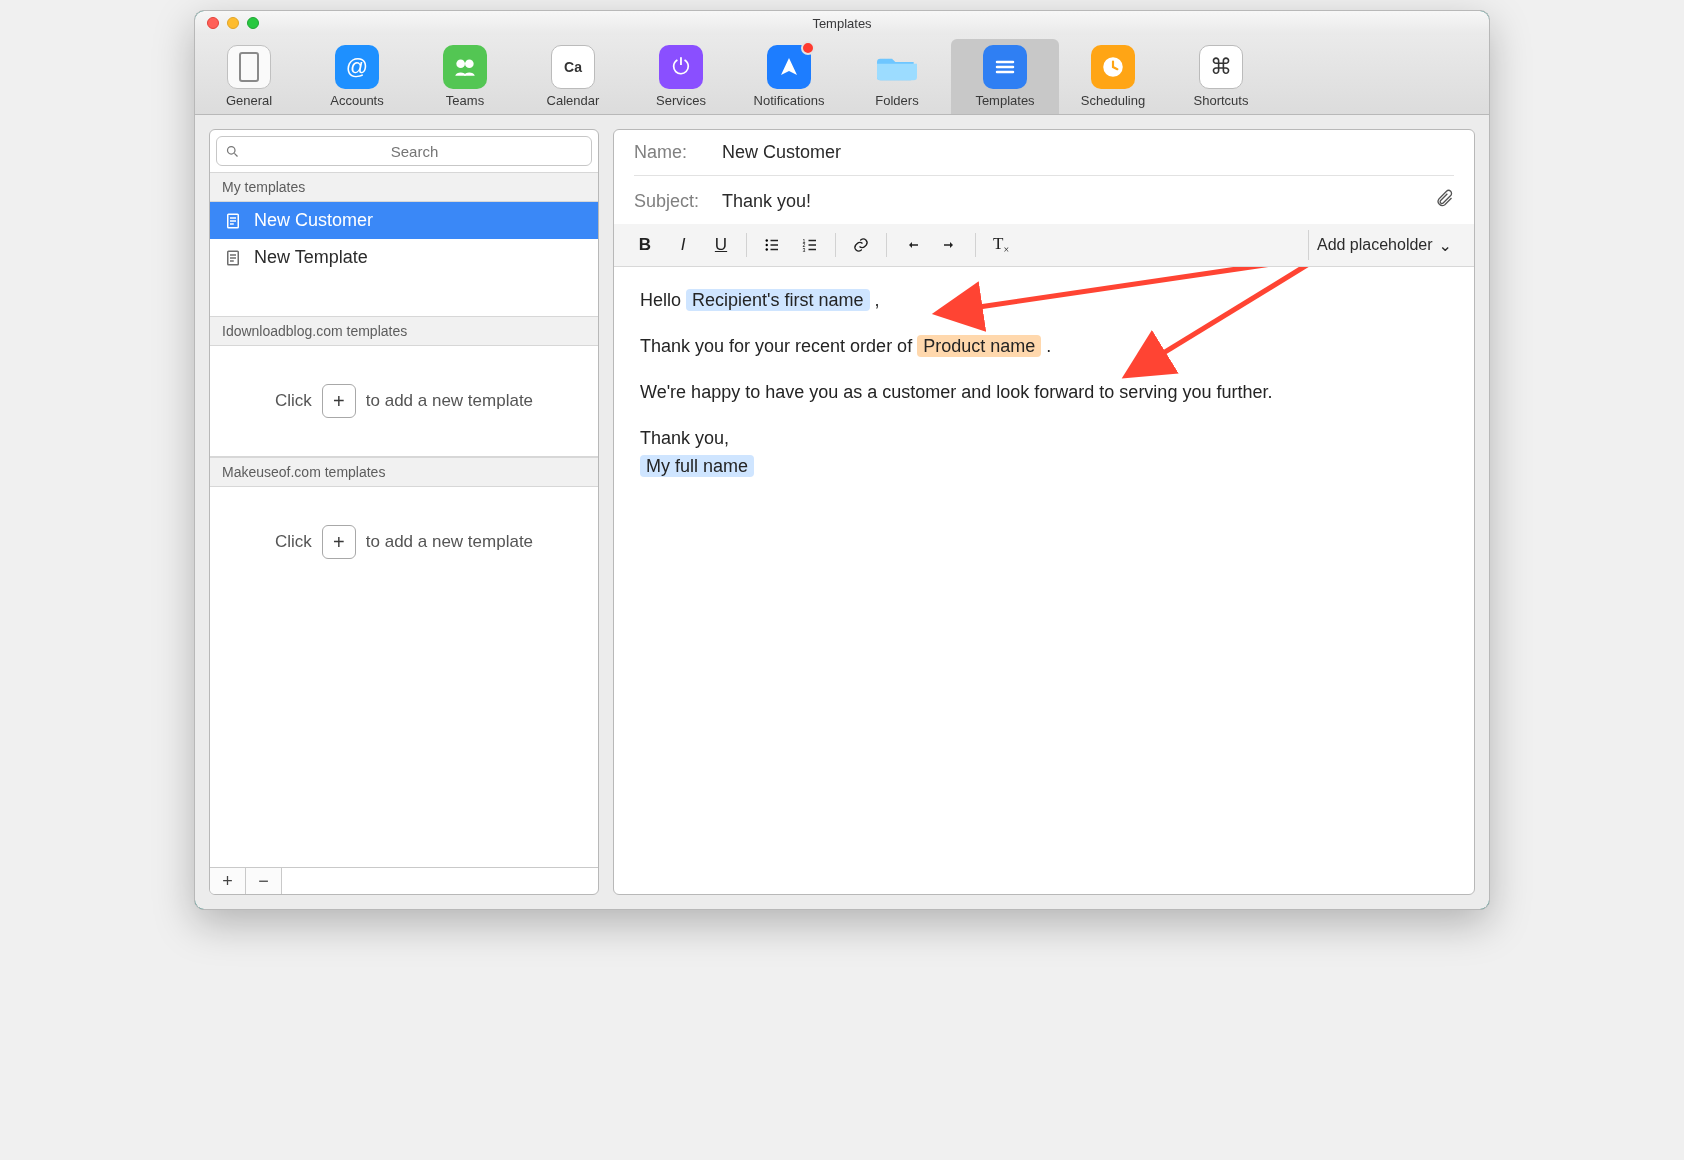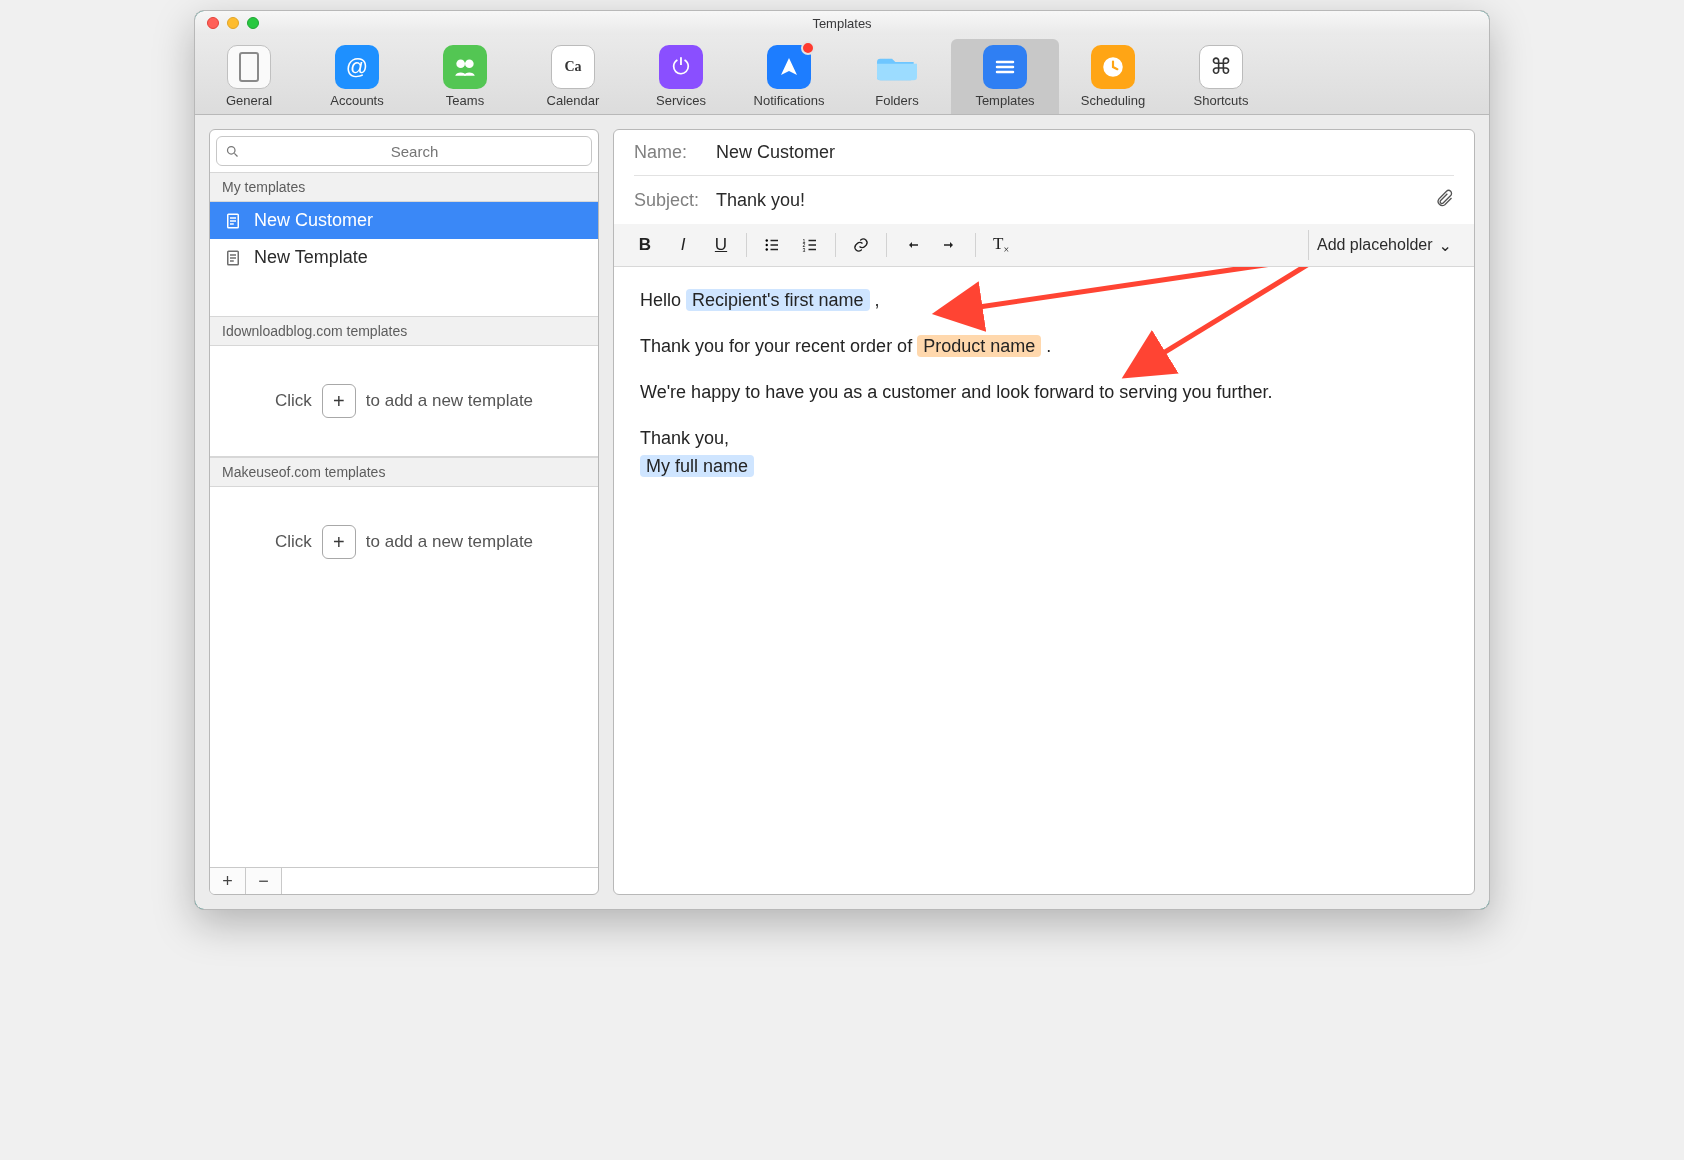--- a/index.html
+++ b/index.html
@@ -47,21 +47,21 @@
   .tool.selected { background:#c8c8c8; }
   .tool .ico {
     width:44px;height:44px;border-radius:10px;margin:0 auto 4px;
     display:flex;align-items:center;justify-content:center;
     font-size:22px;color:#fff;position:relative;
   }
   .ico.general{background:#fafafa;border:1px solid #c0c0c0;}
   .ico.general::after{content:"";width:16px;height:26px;border:2px solid #8a8a8a;border-radius:3px;}
   .ico.accounts{background:#1e90ff;}
   .ico.teams{background:#53c653;}
-  .ico.calendar{background:#fff;border:1px solid #bbb;color:#333;font-weight:600;font-size:14px;font-family:Liberation Serif, serif;}
+  .ico.calendar{background:#fff;border:1px solid #bbb;color:#333;font-weight:600;font-size:14px;}
   .ico.services{background:#8a4fff;}
   .ico.notifications{background:#1d7dff;}
   .ico.notifications .badge{position:absolute;top:-4px;right:-4px;width:14px;height:14px;border-radius:50%;background:#ff3b30;border:2px solid #e4e4e4;}
   .ico.folders{background:transparent;}
   .ico.folders svg{width:40px;height:32px;}
   .ico.signatures{background:#2b2b2b;}
   .ico.templates{background:#2f7ff3;}
   .ico.scheduling{background:#ffa515;}
   .ico.shortcuts{background:#fff;border:1px solid #bbb;color:#333;}
   
@@ -83,21 +83,21 @@
   .tpl-item.selected svg{stroke:#fff;}
   .empty-group{padding:38px 0;text-align:center;color:#555;font-size:17px;display:flex;gap:6px;justify-content:center;align-items:center;border-bottom:1px solid #d7d7d7;}
   .plusbox{width:34px;height:34px;border:1px solid #a8a8a8;border-radius:6px;display:flex;align-items:center;justify-content:center;font-size:20px;color:#3a3a3a;margin:0 4px;}
   .sidebar-footer{margin-top:auto;border-top:1px solid #c9c9c9;display:flex;}
   .sidebar-footer button{width:36px;height:26px;background:#fbfbfb;border:0;border-right:1px solid #c9c9c9;font-size:18px;color:#444;}
   
   .editor {
     flex:1;background:#fff;border:1px solid #b8b8b8;border-radius:6px;
     display:flex;flex-direction:column;overflow:hidden;position:relative;
   }
-  .field-row{display:flex;align-items:center;padding:12px 20px;gap:10px;border-bottom:1px solid #e2e2e2;}
+  .field-row{display:flex;align-items:flex-end;padding:12px 20px;gap:16px;border-bottom:1px solid #e2e2e2;}
   .field-row .lbl{color:#808080;font-size:18px;min-width:72px;}
   .field-row .val{font-size:18px;color:#2a2a2a;}
   .field-row .clip{margin-left:auto;color:#666;}
   .fmt-bar{display:flex;align-items:center;padding:6px 14px;background:#f4f4f4;border-bottom:1px solid #d8d8d8;gap:4px;}
   .fmt-btn{width:34px;height:30px;display:flex;align-items:center;justify-content:center;border-radius:4px;color:#222;font-size:17px;}
   .fmt-sep{width:1px;height:24px;background:#d2d2d2;margin:0 4px;}
   .add-ph{margin-left:auto;font-size:16px;color:#2b2b2b;display:flex;align-items:center;gap:6px;padding:0 8px;}
   .content{padding:20px 26px;font-size:18px;color:#242424;line-height:1.55;position:relative;}
   .ph{border-radius:4px;padding:1px 6px;}
   .ph.blue{background:#cfe5ff;}

